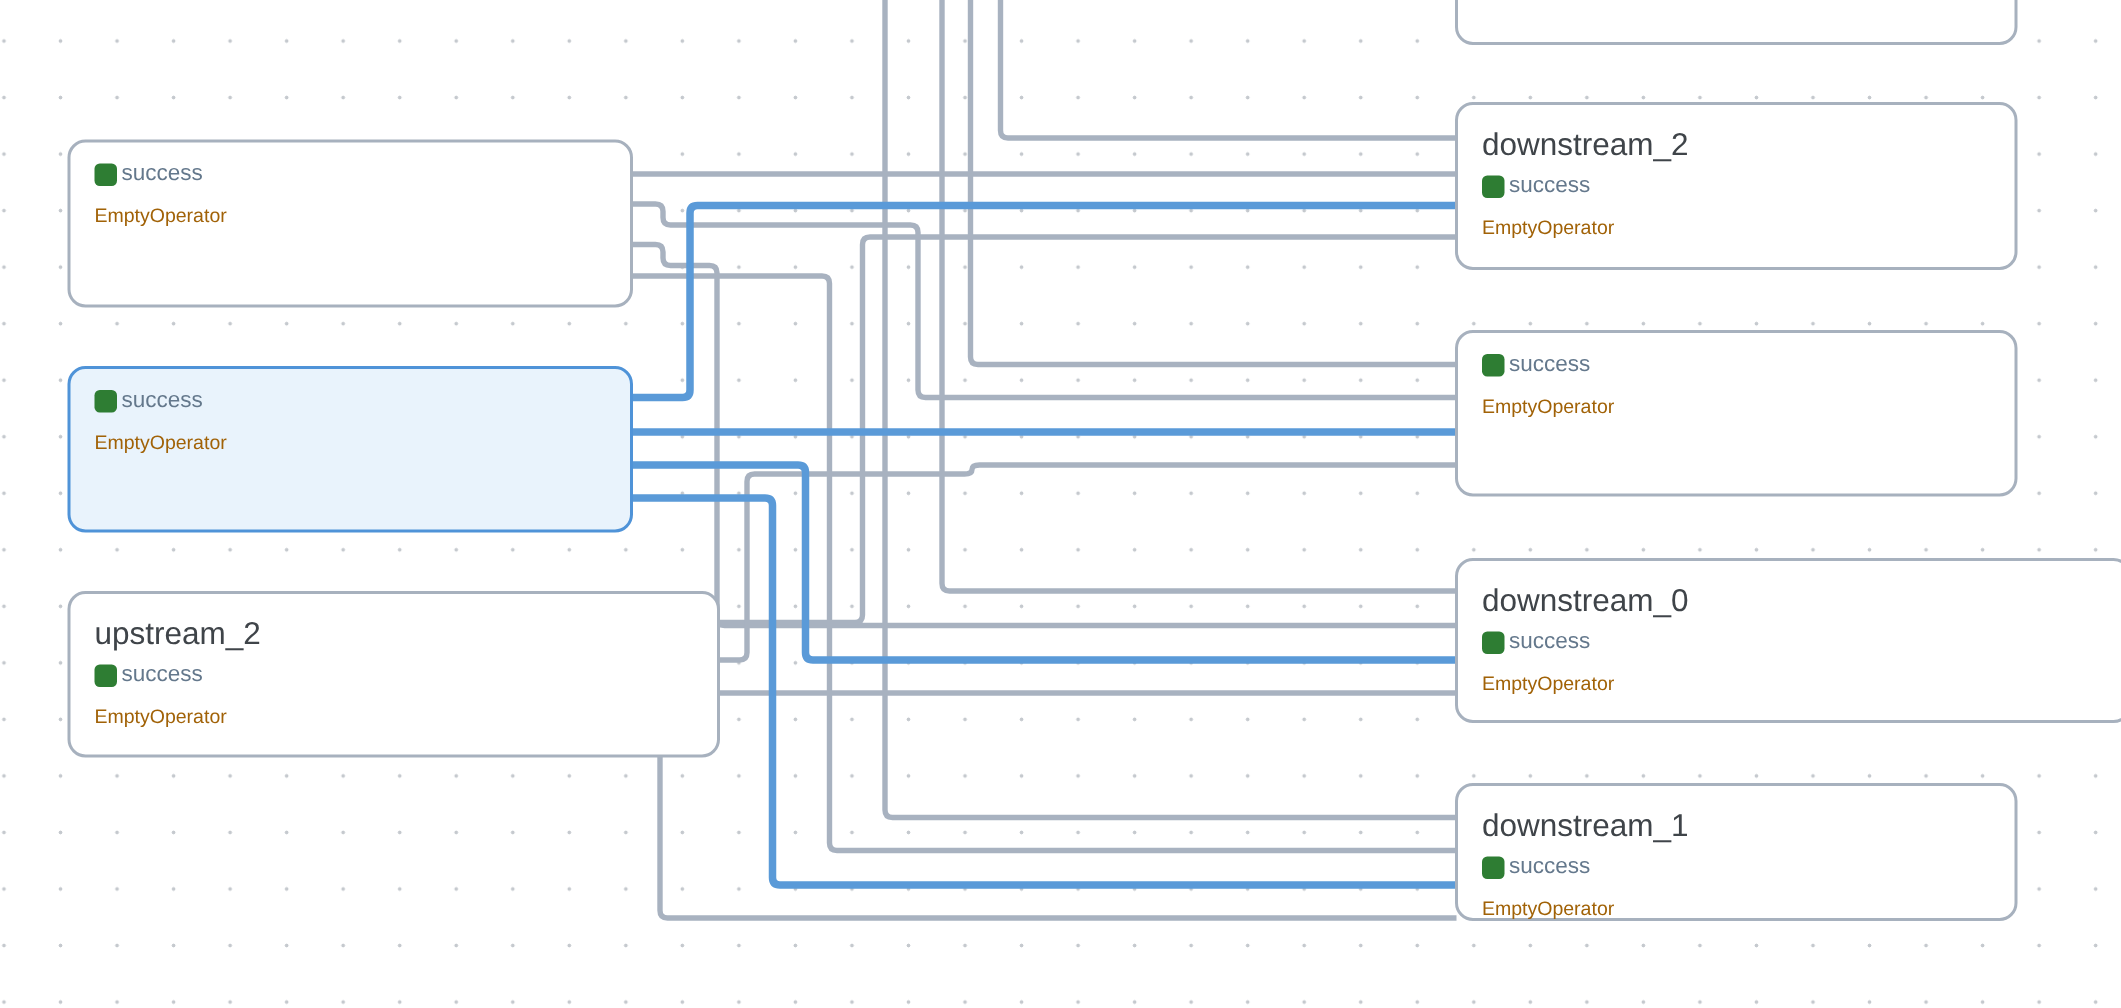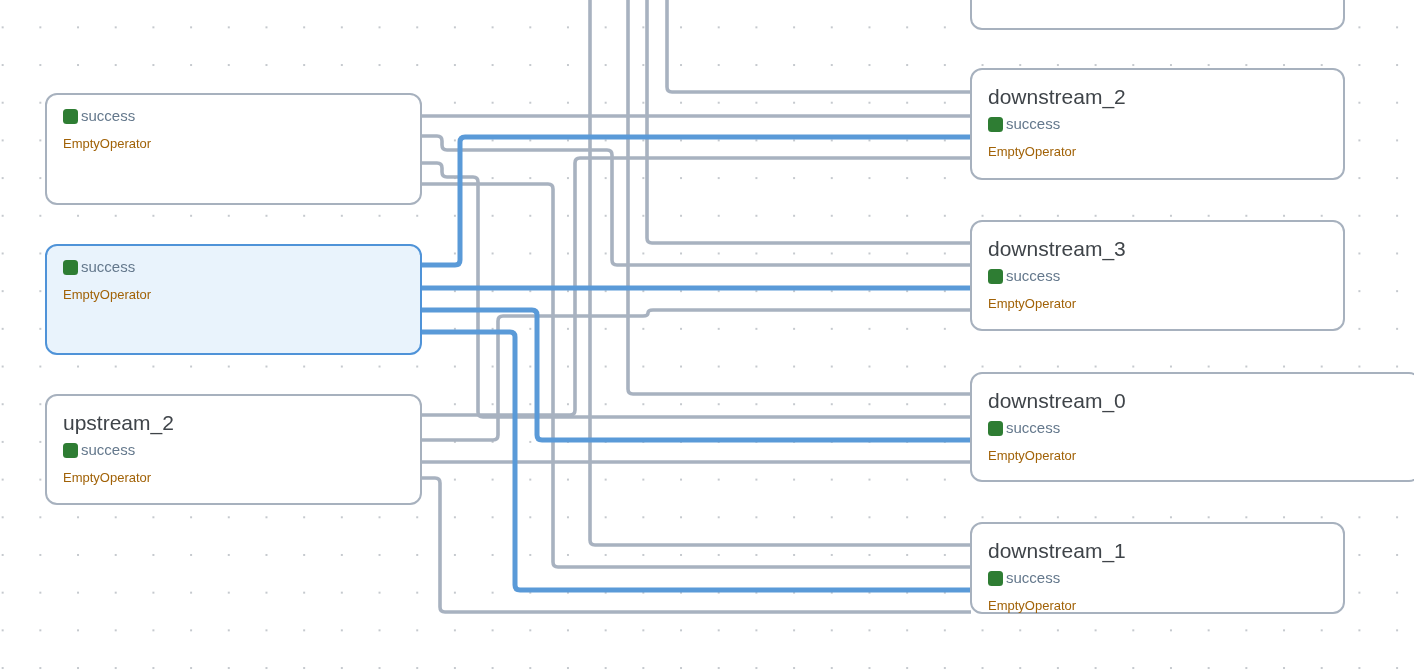--- a/index.html
+++ b/index.html
@@ -81,40 +81,39 @@
   </div>
 
   <div class="node selected" style="left:45px;top:244px;width:377px;height:111px;">
     <div class="node-status">
       <span class="swatch"></span>
       <span>success</span>
     </div>
     <div class="node-operator">EmptyOperator</div>
   </div>
 
-  <div class="node" style="left:45px;top:394px;width:377px;height:111px;">
+  <div class="node" style="left:45px;top:394px;width:435px;height:111px;">
     <div class="node-title">upstream_2</div>
     <div class="node-status">
       <span class="swatch"></span>
       <span>success</span>
     </div>
     <div class="node-operator">EmptyOperator</div>
   </div>
 
   <div class="node" style="left:970px;top:68px;width:375px;height:112px;">
     <div class="node-title">downstream_2</div>
     <div class="node-status">
       <span class="swatch"></span>
       <span>success</span>
     </div>
     <div class="node-operator">EmptyOperator</div>
   </div>
 
   <div class="node" style="left:970px;top:220px;width:375px;height:111px;">
-    <div class="node-title">downstream_3</div>
     <div class="node-status">
       <span class="swatch"></span>
       <span>success</span>
     </div>
     <div class="node-operator">EmptyOperator</div>
   </div>
 
   <div class="node" style="left:970px;top:372px;width:451px;height:110px;">
     <div class="node-title">downstream_0</div>
     <div class="node-status">

